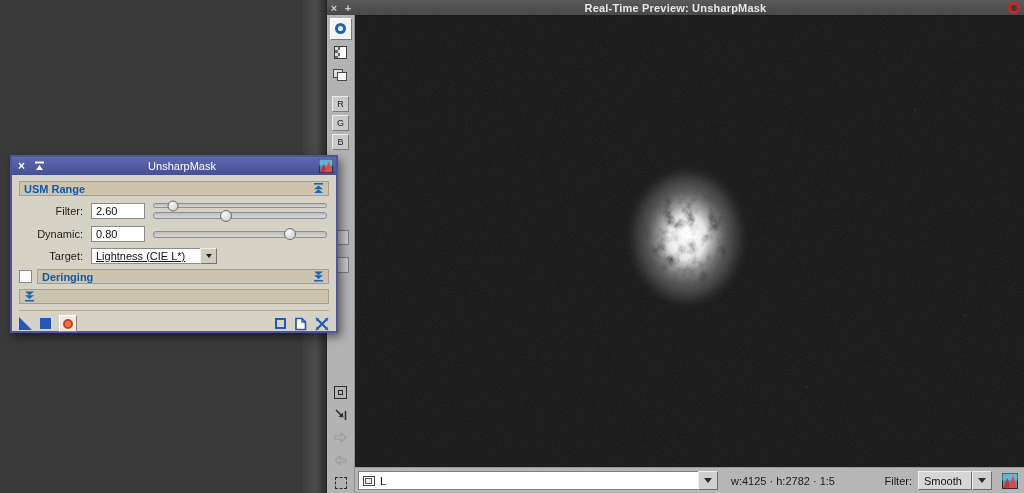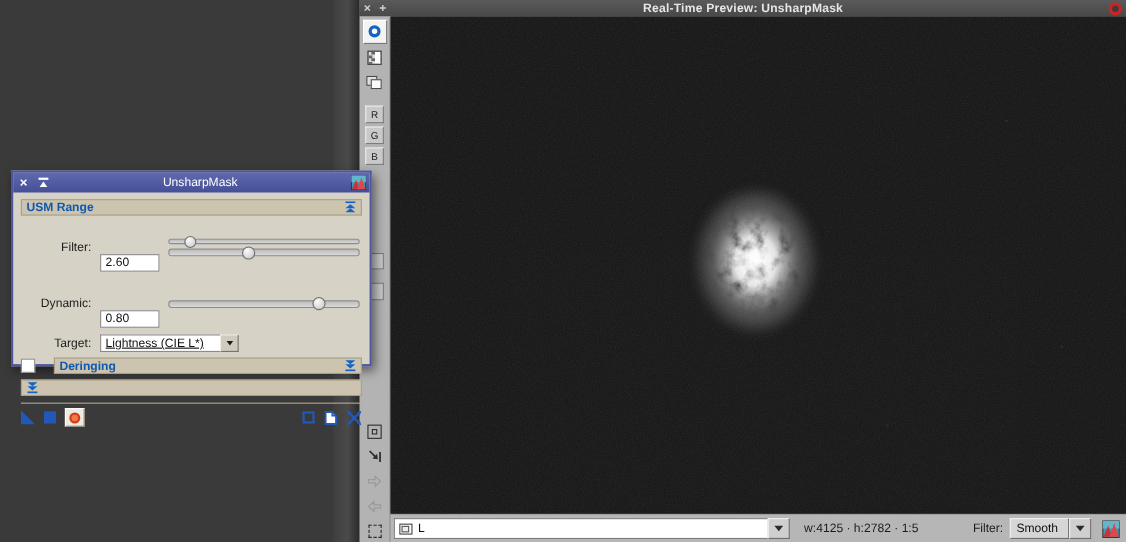--- a/index.html
+++ b/index.html
@@ -81,37 +81,37 @@
   .dlg-x { color:#fff; font-weight:bold; font-size:12px; line-height:1; }
   .dlg-title { flex:1; text-align:center; color:#fff; font-weight:normal; font-size:11px; }
   .dlg-body { padding:6px 7px 4px 7px; display:flex; flex-direction:column; }
   .sect-bar { height:15px; background:#ccc4af; border:1px solid #a99f87; display:flex;
     align-items:center; padding:0 4px; }
   .sect-label { flex:1; color:#0f5ab0; font-weight:bold; font-size:11px; }
   .param-grid { display:grid; grid-template-columns:64px 54px 1fr; column-gap:8px;
     align-items:center; margin:7px 0 0 0; }
   .plabel { text-align:right; font-size:11px; color:#1c1c1c; }
   .pinput { width:54px; height:16px; border:1px solid #8b8b8b; background:#fff;
-    font-size:11px; font-family:"Liberation Sans",sans-serif; padding:0 0 0 4px; color:#111;margin-top:28px; }
+    font-size:11px; font-family:"Liberation Sans",sans-serif; padding:0 0 0 4px; color:#111; }
   .slider-stack { display:flex; flex-direction:column; gap:4px; padding-right:2px; }
   .track { position:relative; border:1px solid #8d8d8d; border-radius:3px;
     background:linear-gradient(#bdbdbd,#d8d8d8); }
   .track.fine { height:5px; }
   .track.main { height:7px; }
   .thumb { position:absolute; top:50%; transform:translate(-50%,-50%); width:11px; height:11px;
     border-radius:50%; background:radial-gradient(circle at 35% 30%,#fafafa,#c4c4c4);
     border:1px solid #6e6e6e; }
   .track.main .thumb { width:12px; height:12px; }
   .combo { display:flex; height:16px; width:108px; }
   .combo .cbox { flex:1; background:#fff; border:1px solid #8b8b8b; border-right:none;
     font-size:11px; display:flex; align-items:center; padding-left:4px; color:#111;text-decoration:underline; }
   .combo .cbtn { width:17px; background:#cfcbc0; border:1px solid;
     border-color:#efece4 #7a7466 #7a7466 #efece4; display:flex; align-items:center; justify-content:center; }
   .combo .cbtn .arrow-down { border-top-color:#1c1c1c; border-left-width:3.5px; border-right-width:3.5px; border-top-width:4.5px; }
-  .sect-row { display:flex; align-items:center; gap:17px; margin-top:5px; }
+  .sect-row { display:flex; align-items:center; gap:5px; margin-top:5px; }
   .checkbox { width:13px; height:13px; background:#fff; border:1px solid #8b8b8b; flex:none; }
   .dlg-footer { margin-top:6px; border-top:1px solid #b3aa94; padding-top:4px;
     display:flex; align-items:center; gap:8px; }
   .apply-square { width:11px; height:11px; background:#2458b8; }
   .rtp-btn { width:18px; height:17px; background:#efebe2; border:1px solid;
     border-color:#fff #8a8272 #8a8272 #fff; display:flex; align-items:center; justify-content:center; }
   .rtp-circle { width:10px; height:10px; border-radius:50%; background:#f07a45; border:2px solid #cf3f1c; }
   .outline-square { width:11px; height:11px; border:2px solid #2458b8; }
 </style>
 </head>

